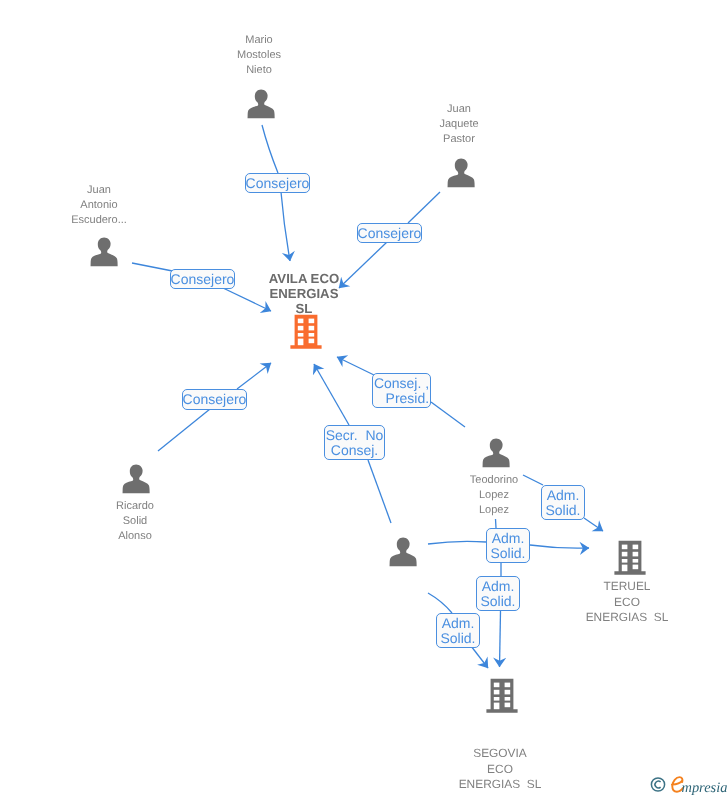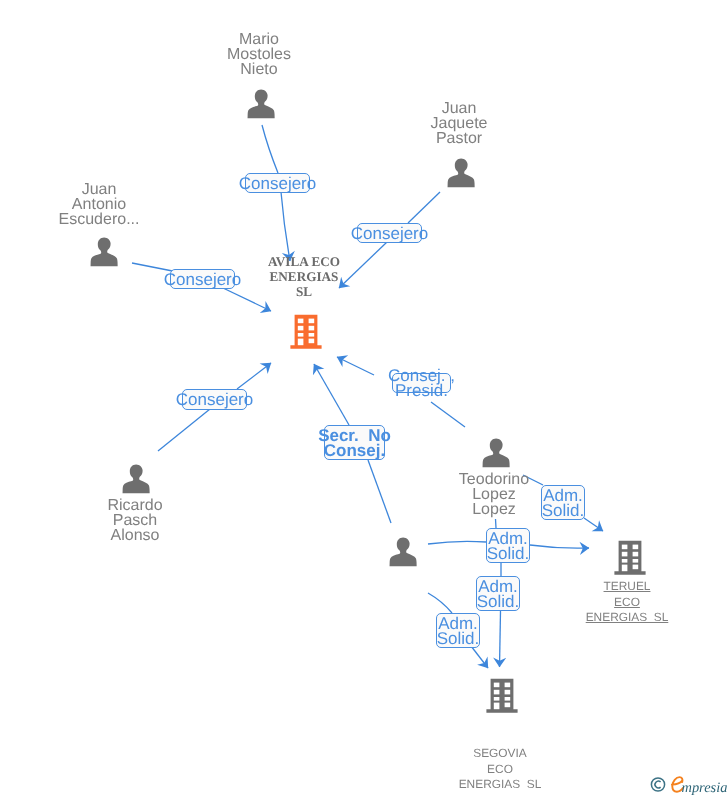--- a/index.html
+++ b/index.html
@@ -3,26 +3,26 @@
 <meta charset="utf-8">
 <title>Empresia relationship graph</title>
 <style>
   html,body{margin:0;padding:0;background:#ffffff;}
   body{width:728px;height:795px;overflow:hidden;
        font-family:"Liberation Sans",sans-serif;
        -webkit-font-smoothing:antialiased;text-rendering:geometricPrecision;}
   #stage{position:relative;width:728px;height:795px;background:#ffffff;overflow:hidden;}
   #edges{position:absolute;left:0;top:0;width:728px;height:795px;}
   .node-icon{position:absolute;line-height:0;}
-  .node-label{position:absolute;text-align:center;color:#808080;font-size:16px;
+  .node-label{position:absolute;text-align:center;color:#808080;font-size:11px;
               line-height:14.9px;white-space:pre;width:200px;}
   .node-label.main{color:#6b6b6b;font-weight:bold;font-size:13.2px;line-height:15.2px;}
   .node-label.company{font-size:11.9px;line-height:15.5px;}
   .rel{position:absolute;box-sizing:border-box;border:1.4px solid #4a8fe0;border-radius:5px;
-       background:#fafafa;color:#4a8fe0;font-size:17px;line-height:15px;text-align:center;
+       background:#fafafa;color:#4a8fe0;font-size:14px;line-height:15px;text-align:center;
        display:flex;align-items:center;justify-content:center;white-space:pre;}
   #logo{position:absolute;left:650px;top:775px;}
 </style>
 </head>
 <body>
 
 <div id="stage">
   <svg id="edges" viewBox="0 0 728 795" fill="none" stroke="#3d86db" stroke-width="1.3">
     <defs>
       <marker id="arrow" markerWidth="20" markerHeight="20" refX="9.6" refY="6.9" orient="auto" markerUnits="userSpaceOnUse">
@@ -72,28 +72,28 @@
         <path fill="#f96c2e" d="M4.6 0.8h22.8v30.4h-22.8z M0.4 31.2h31.2v3.6h-31.2z"></path>
         <rect x="7.8" y="4.6" width="5.6" height="4.6" fill="#fff"></rect>
         <rect x="18.6" y="4.6" width="5.6" height="4.6" fill="#fff"></rect>
         <rect x="7.8" y="11.8" width="5.6" height="4.6" fill="#fff"></rect>
         <rect x="18.6" y="11.8" width="5.6" height="4.6" fill="#fff"></rect>
         <rect x="7.8" y="19.0" width="5.6" height="3.6" fill="#fff"></rect>
         <rect x="18.6" y="19.0" width="5.6" height="3.6" fill="#fff"></rect>
         <rect x="7.8" y="24.6" width="5.6" height="6.6" fill="#fff"></rect>
         <rect x="18.6" y="24.6" width="5.6" height="4.6" fill="#fff"></rect>
       </svg></div>
-  <div class="node-label main" style="left:204px;top:254px;font-family:Liberation Serif, serif;">AVILA ECO
+  <div class="node-label main" style="left:204px;top:271px;">AVILA ECO
 ENERGIAS
 SL</div>
   <div class="node-icon" style="left:121.5px;top:464px;"><svg width="28" height="30" viewBox="0 0 27 29">
         <path fill="#6e6e6e" d="M13.6 0.6C10.0 0.6 7.5 3.3 7.5 7.1c0 2.3 0.7 4.2 1.9 5.3 0.9 0.85 1.4 1.45 1.4 2.6 0 0.7-0.35 1.15-1.2 1.5C5.3 17.4 2.4 18.9 1.5 20.2 0.85 21.2 0.7 22.6 0.6 24.4L0.5 28.2h26.2l-0.1-3.8c-0.1-1.8-0.25-3.2-0.9-4.2-0.9-1.3-3.8-2.8-7.9-4.5-0.85-0.35-1.2-0.8-1.2-1.5 0-1.15 0.5-1.75 1.4-2.6 1.2-1.1 1.9-3.0 1.9-5.3C19.7 3.3 17.2 0.6 13.6 0.6z"></path>
       </svg></div>
   <div class="node-label" style="left:35px;top:499px;">Ricardo
-Pasch
+Solid
 Alonso</div>
   <div class="node-icon" style="left:482px;top:438px;"><svg width="28" height="30" viewBox="0 0 27 29">
         <path fill="#6e6e6e" d="M13.6 0.6C10.0 0.6 7.5 3.3 7.5 7.1c0 2.3 0.7 4.2 1.9 5.3 0.9 0.85 1.4 1.45 1.4 2.6 0 0.7-0.35 1.15-1.2 1.5C5.3 17.4 2.4 18.9 1.5 20.2 0.85 21.2 0.7 22.6 0.6 24.4L0.5 28.2h26.2l-0.1-3.8c-0.1-1.8-0.25-3.2-0.9-4.2-0.9-1.3-3.8-2.8-7.9-4.5-0.85-0.35-1.2-0.8-1.2-1.5 0-1.15 0.5-1.75 1.4-2.6 1.2-1.1 1.9-3.0 1.9-5.3C19.7 3.3 17.2 0.6 13.6 0.6z"></path>
       </svg></div>
   <div class="node-label" style="left:394px;top:473px;">Teodorino
 Lopez
 Lopez</div>
   <div class="node-icon" style="left:388.5px;top:537px;"><svg width="28" height="30" viewBox="0 0 27 29">
         <path fill="#6e6e6e" d="M13.6 0.6C10.0 0.6 7.5 3.3 7.5 7.1c0 2.3 0.7 4.2 1.9 5.3 0.9 0.85 1.4 1.45 1.4 2.6 0 0.7-0.35 1.15-1.2 1.5C5.3 17.4 2.4 18.9 1.5 20.2 0.85 21.2 0.7 22.6 0.6 24.4L0.5 28.2h26.2l-0.1-3.8c-0.1-1.8-0.25-3.2-0.9-4.2-0.9-1.3-3.8-2.8-7.9-4.5-0.85-0.35-1.2-0.8-1.2-1.5 0-1.15 0.5-1.75 1.4-2.6 1.2-1.1 1.9-3.0 1.9-5.3C19.7 3.3 17.2 0.6 13.6 0.6z"></path>
       </svg></div>
@@ -101,44 +101,44 @@
         <path fill="#6e6e6e" d="M4.6 0.8h22.8v30.4h-22.8z M0.4 31.2h31.2v3.6h-31.2z"></path>
         <rect x="7.8" y="4.6" width="5.6" height="4.6" fill="#fff"></rect>
         <rect x="18.6" y="4.6" width="5.6" height="4.6" fill="#fff"></rect>
         <rect x="7.8" y="11.8" width="5.6" height="4.6" fill="#fff"></rect>
         <rect x="18.6" y="11.8" width="5.6" height="4.6" fill="#fff"></rect>
         <rect x="7.8" y="19.0" width="5.6" height="3.6" fill="#fff"></rect>
         <rect x="18.6" y="19.0" width="5.6" height="3.6" fill="#fff"></rect>
         <rect x="7.8" y="24.6" width="5.6" height="6.6" fill="#fff"></rect>
         <rect x="18.6" y="24.6" width="5.6" height="4.6" fill="#fff"></rect>
       </svg></div>
-  <div class="node-label company" style="left:527px;top:579px;text-decoration:underline;">TERUEL
+  <div class="node-label company" style="left:527px;top:579px;">TERUEL
 ECO
 ENERGIAS  SL</div>
   <div class="node-icon" style="left:486px;top:678px;"><svg width="32" height="35" viewBox="0 0 32 35">
         <path fill="#6e6e6e" d="M4.6 0.8h22.8v30.4h-22.8z M0.4 31.2h31.2v3.6h-31.2z"></path>
         <rect x="7.8" y="4.6" width="5.6" height="4.6" fill="#fff"></rect>
         <rect x="18.6" y="4.6" width="5.6" height="4.6" fill="#fff"></rect>
         <rect x="7.8" y="11.8" width="5.6" height="4.6" fill="#fff"></rect>
         <rect x="18.6" y="11.8" width="5.6" height="4.6" fill="#fff"></rect>
         <rect x="7.8" y="19.0" width="5.6" height="3.6" fill="#fff"></rect>
         <rect x="18.6" y="19.0" width="5.6" height="3.6" fill="#fff"></rect>
         <rect x="7.8" y="24.6" width="5.6" height="6.6" fill="#fff"></rect>
         <rect x="18.6" y="24.6" width="5.6" height="4.6" fill="#fff"></rect>
       </svg></div>
   <div class="node-label company" style="left:400px;top:746px;">SEGOVIA
 ECO
 ENERGIAS  SL</div>
   <div class="rel" style="left:245px;top:173px;width:65px;height:20px;">Consejero</div>
   <div class="rel" style="left:357px;top:223px;width:65px;height:20px;">Consejero</div>
   <div class="rel" style="left:170px;top:269px;width:65px;height:20px;">Consejero</div>
   <div class="rel" style="left:182px;top:389px;width:65px;height:21px;">Consejero</div>
-  <div class="rel" style="left:392px;top:373px;width:59px;height:20px;">Consej. ,
+  <div class="rel" style="left:372px;top:373px;width:59px;height:35px;text-align:right;">Consej. ,
 Presid.</div>
-  <div class="rel" style="left:324px;top:425px;width:61px;height:35px;font-weight:bold;">Secr.  No
+  <div class="rel" style="left:324px;top:425px;width:61px;height:35px;">Secr.  No
 Consej.</div>
   <div class="rel" style="left:541px;top:485px;width:44px;height:35px;">Adm.
 Solid.</div>
   <div class="rel" style="left:486px;top:528px;width:44px;height:35px;">Adm.
 Solid.</div>
   <div class="rel" style="left:476px;top:576px;width:44px;height:35px;">Adm.
 Solid.</div>
   <div class="rel" style="left:436px;top:613px;width:44px;height:35px;">Adm.
 Solid.</div>
   <div id="logo">

